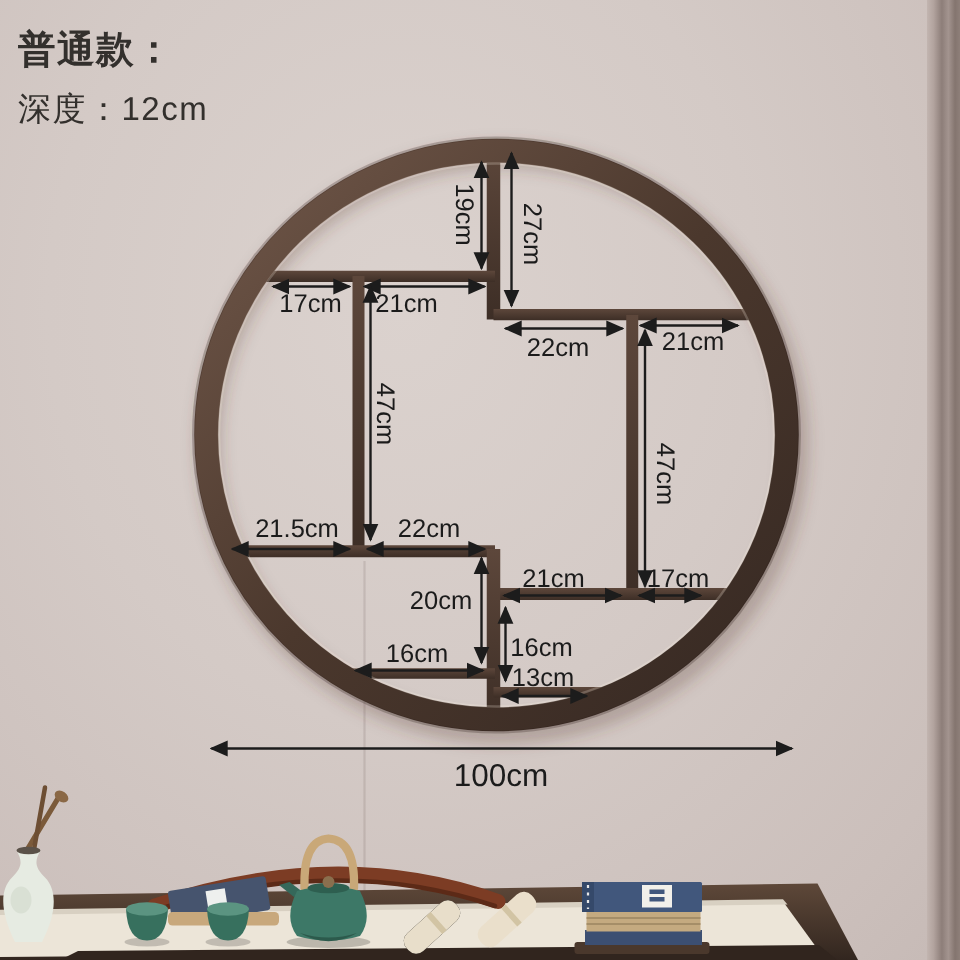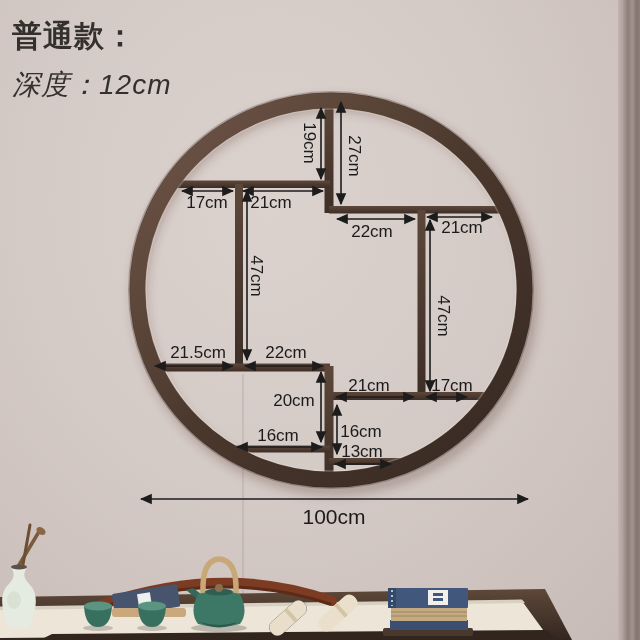--- a/index.html
+++ b/index.html
@@ -6,22 +6,22 @@
   .stage{
     position:relative;width:640px;height:640px;overflow:hidden;
     font-family:"Liberation Sans","DejaVu Sans",sans-serif;
     background:radial-gradient(ellipse at 42% 32%, #dbd2ce 0%, #d4cac6 45%, #cbbfbb 85%, #c6bab6 100%);
   }
   .molding{
     position:absolute;top:0;right:0;width:22px;height:640px;
     background:linear-gradient(to right,#c2b5b0 0%,#b2a39e 20%,#8d7e79 45%,#a3948f 65%,#84756f 85%,#8e7f79 100%);
   }
   .header{position:absolute;top:16px;left:12px;color:#33302d;}
-  .header .line1{font-size:30px;font-weight:700;letter-spacing:1px;}
-  .header .line2{font-size:28px;font-weight:500;margin-top:9px;letter-spacing:1px;font-style:italic;}
+  .header .line1{font-size:25px;font-weight:700;letter-spacing:1px;}
+  .header .line2{font-size:22px;font-weight:500;margin-top:9px;letter-spacing:1px;}
   svg{position:absolute;top:0;left:0;}
   .dimline{stroke:#1c1c1c;stroke-width:1.6;fill:none;}
   .dimtext{fill:#1b1b1b;font-size:17px;font-family:"Liberation Sans","DejaVu Sans",sans-serif;}
   .dimbig{font-size:21px;}
 </style>
 </head>
 <body>
 
 <div class="stage">
 

